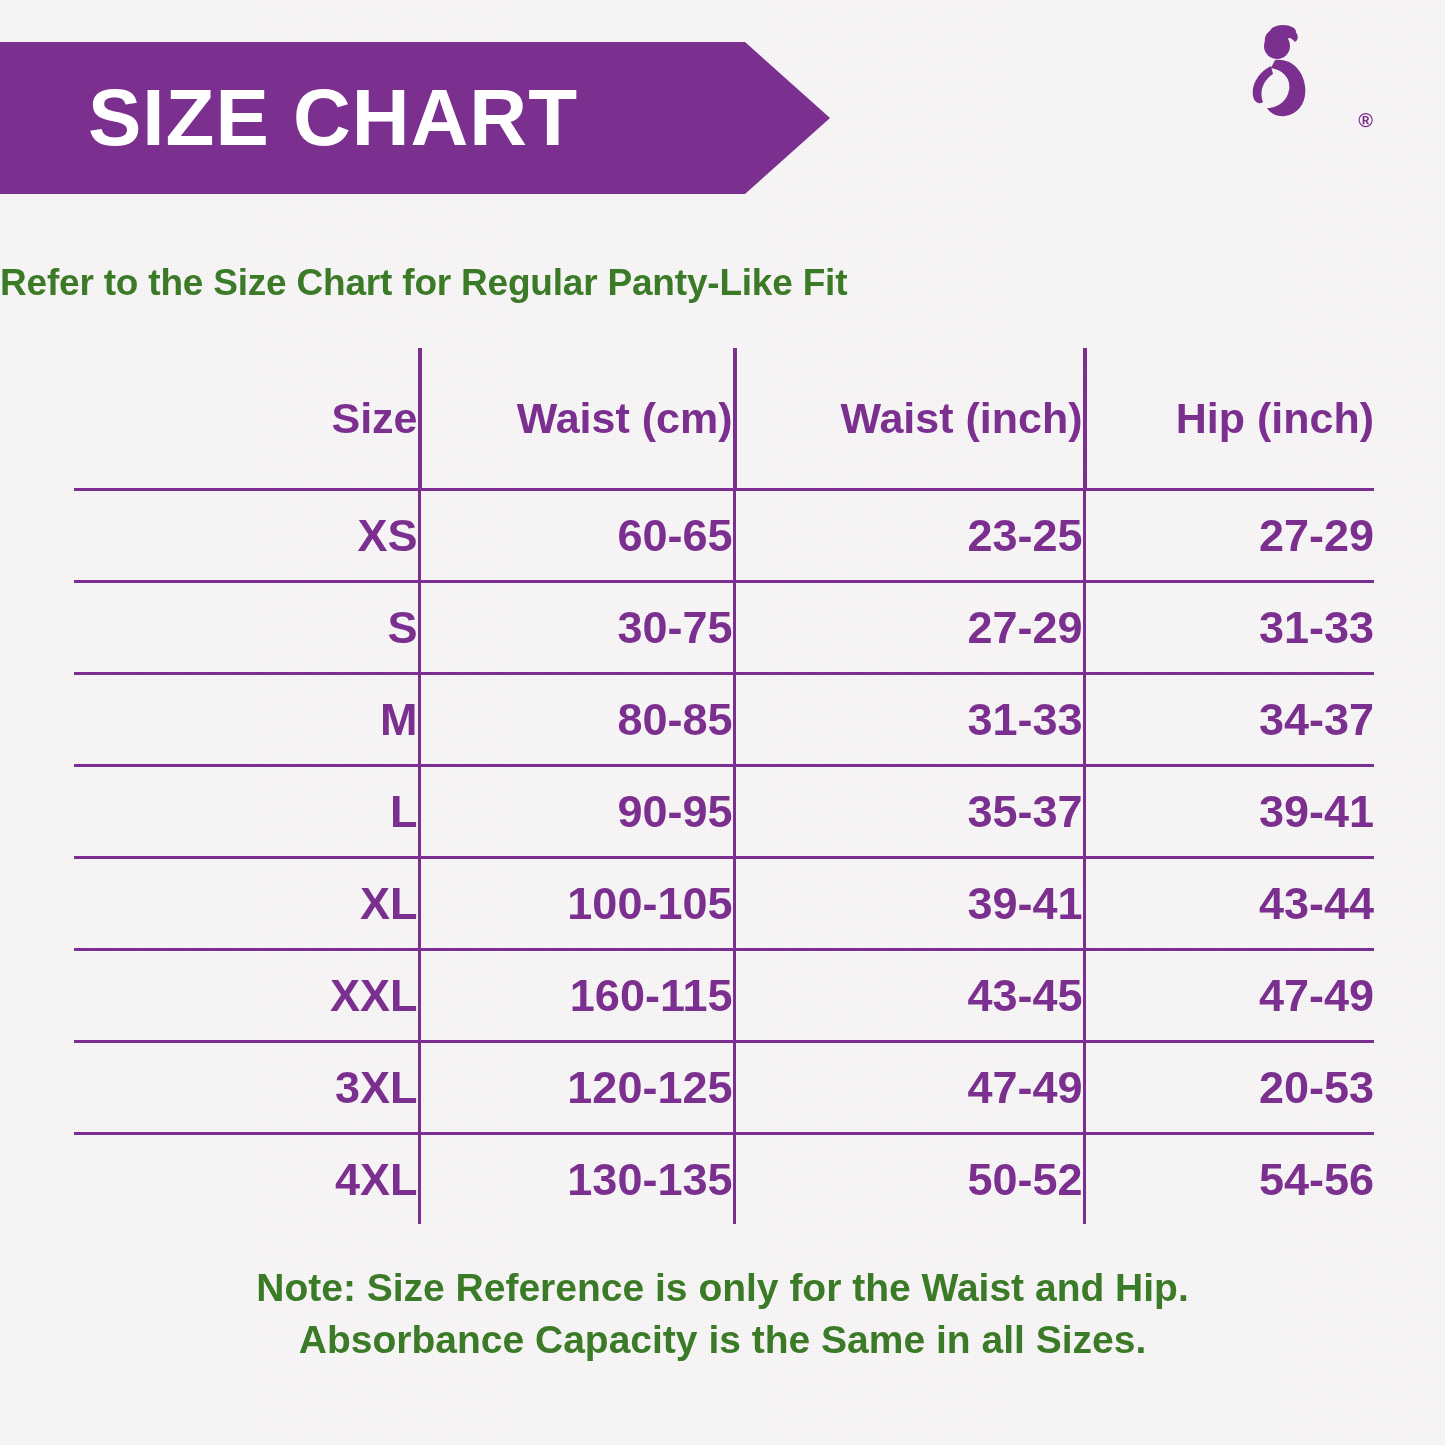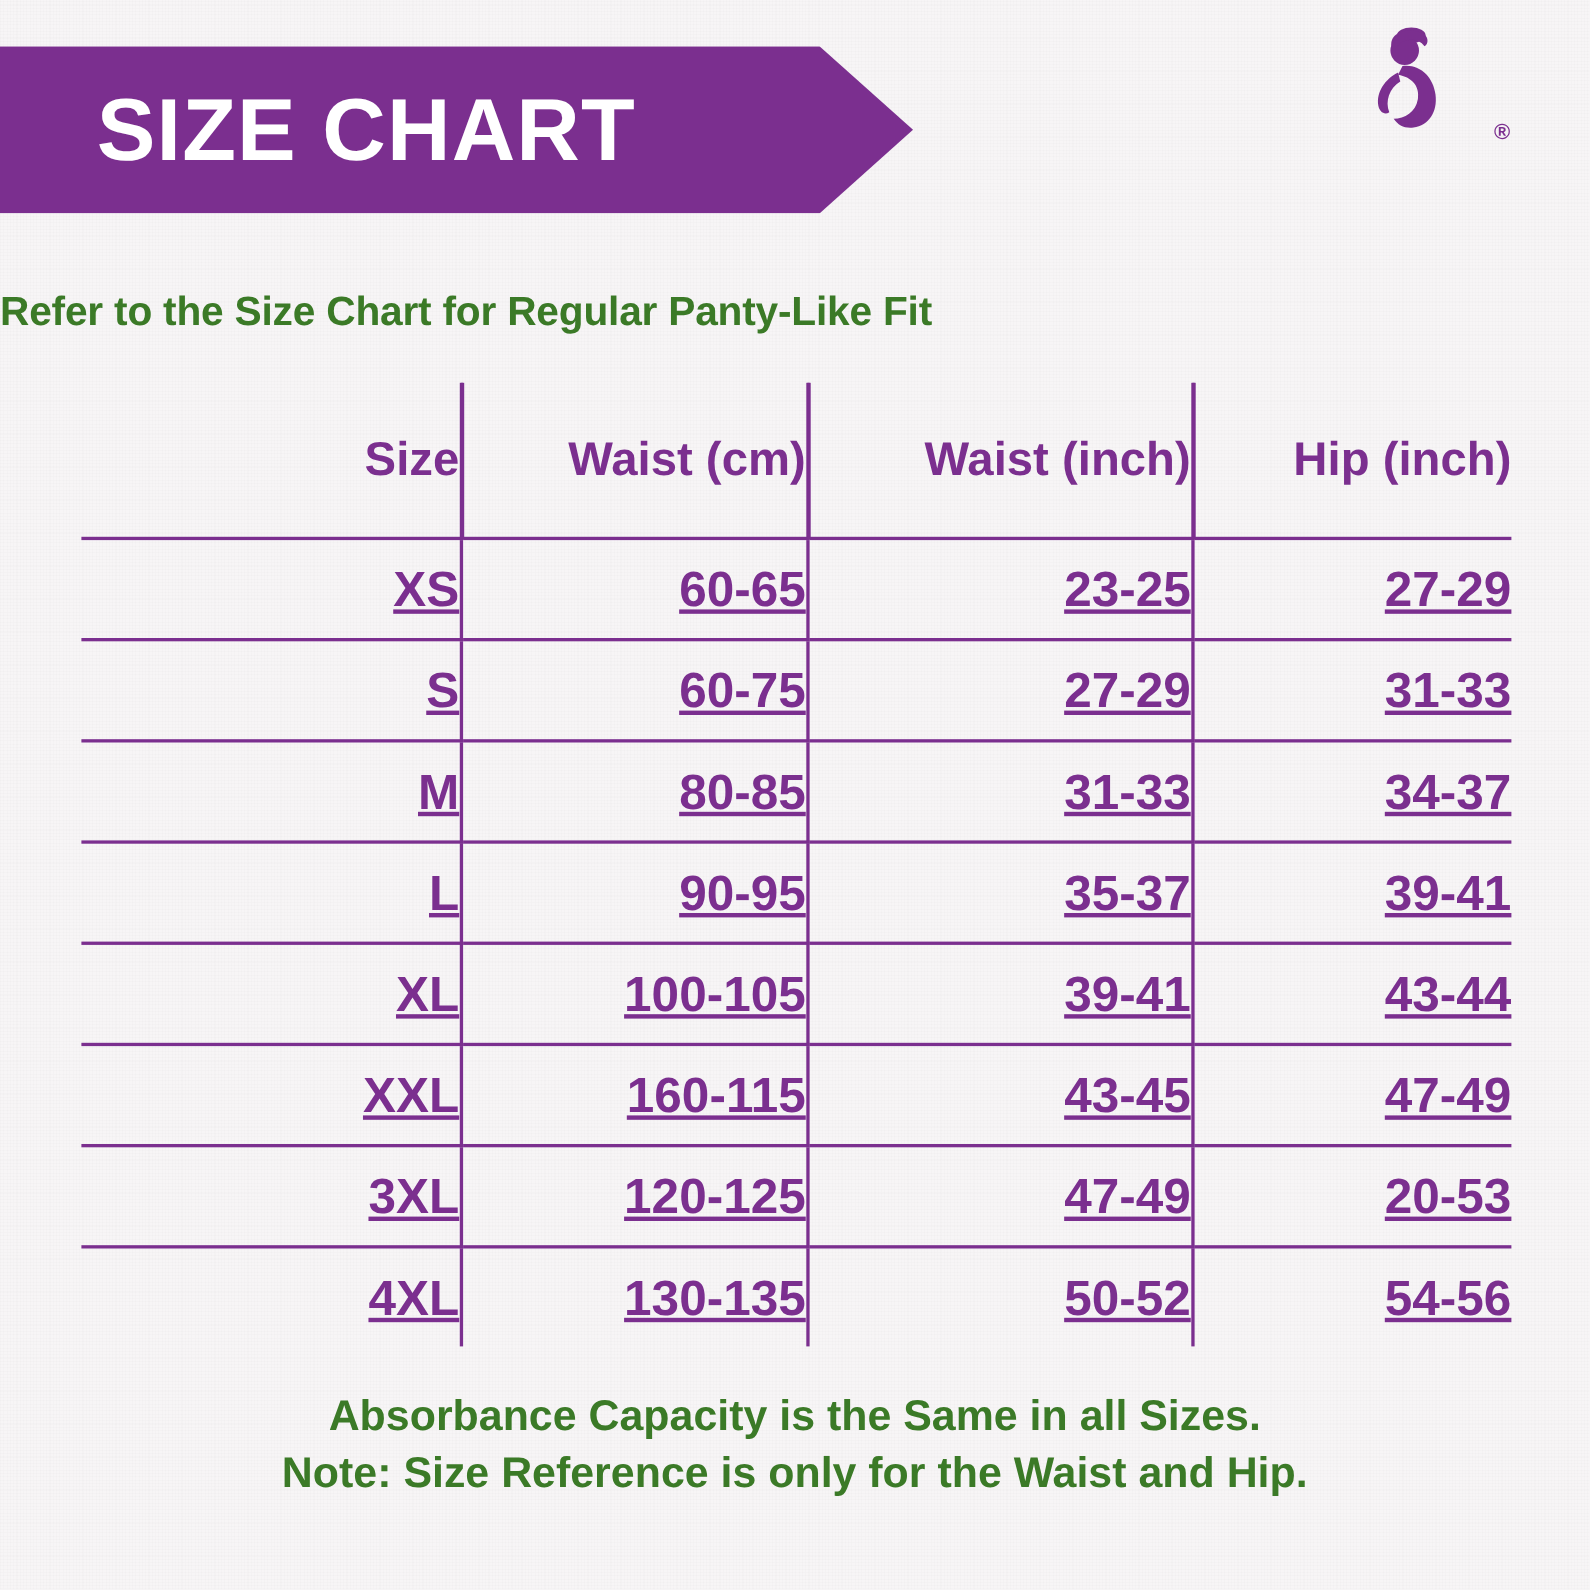--- a/index.html
+++ b/index.html
@@ -143,21 +143,20 @@
   table.size-table thead th {
     font-size: 43px;
     height: 140px;
     border-bottom: 3px solid #7b2f8f;
   }
   table.size-table thead th.col-size {
     
   }
   table.size-table tbody td {
     font-size: 45px;
-    text-decoration: underline;
   }
   table.size-table tbody td.size-cell {
     font-size: 45px;
   }
   
   .vrule {
     position: absolute;
     top: 0;
     width: 3px;
     background: #7b2f8f;
@@ -234,21 +233,21 @@
       </thead>
       <tbody>
         <tr>
           <td class="size-cell">XS</td>
           <td>60-65</td>
           <td>23-25</td>
           <td>27-29</td>
         </tr>
         <tr>
           <td class="size-cell">S</td>
-          <td>60-75</td>
+          <td>30-75</td>
           <td>27-29</td>
           <td>31-33</td>
         </tr>
         <tr>
           <td class="size-cell">M</td>
           <td>80-85</td>
           <td>31-33</td>
           <td>34-37</td>
         </tr>
         <tr>
@@ -279,16 +278,16 @@
           <td class="size-cell">4XL</td>
           <td>130-135</td>
           <td>50-52</td>
           <td>54-56</td>
         </tr>
       </tbody>
     </table>
   </div>
 
   <div class="note">
+    <div>Note: Size Reference is only for the Waist and Hip.</div>
     <div>Absorbance Capacity is the Same in all Sizes.</div>
-    <div>Note: Size Reference is only for the Waist and Hip.</div>
   </div>
 </div>
 
 </body></html>

